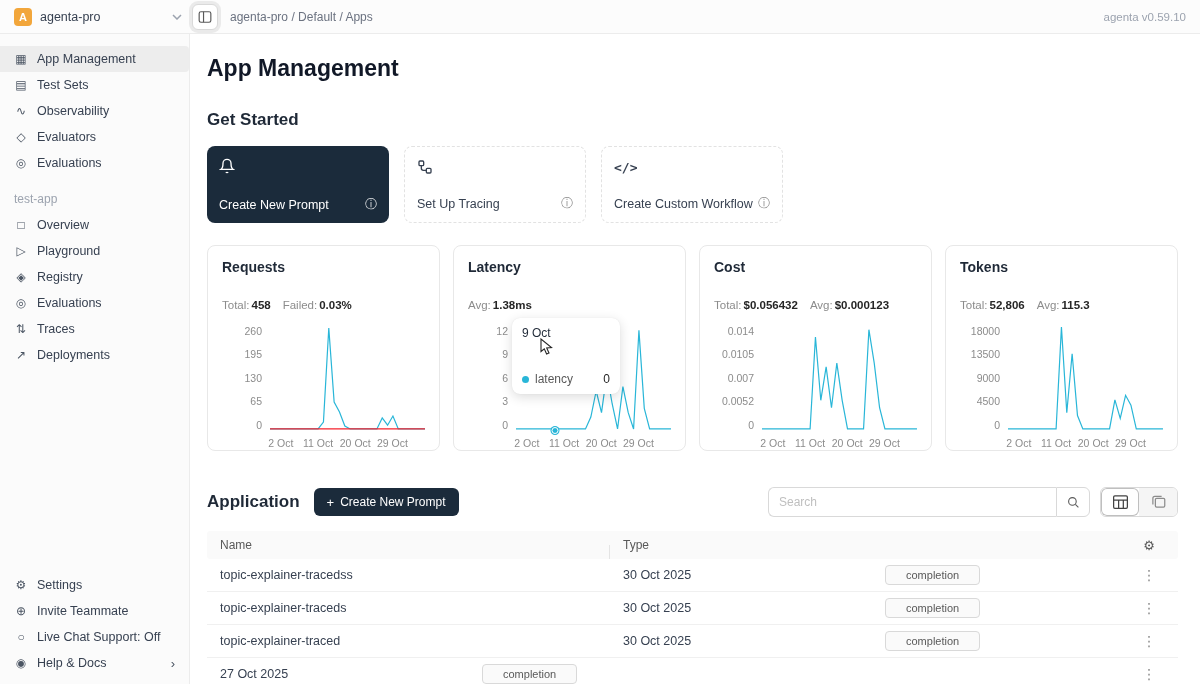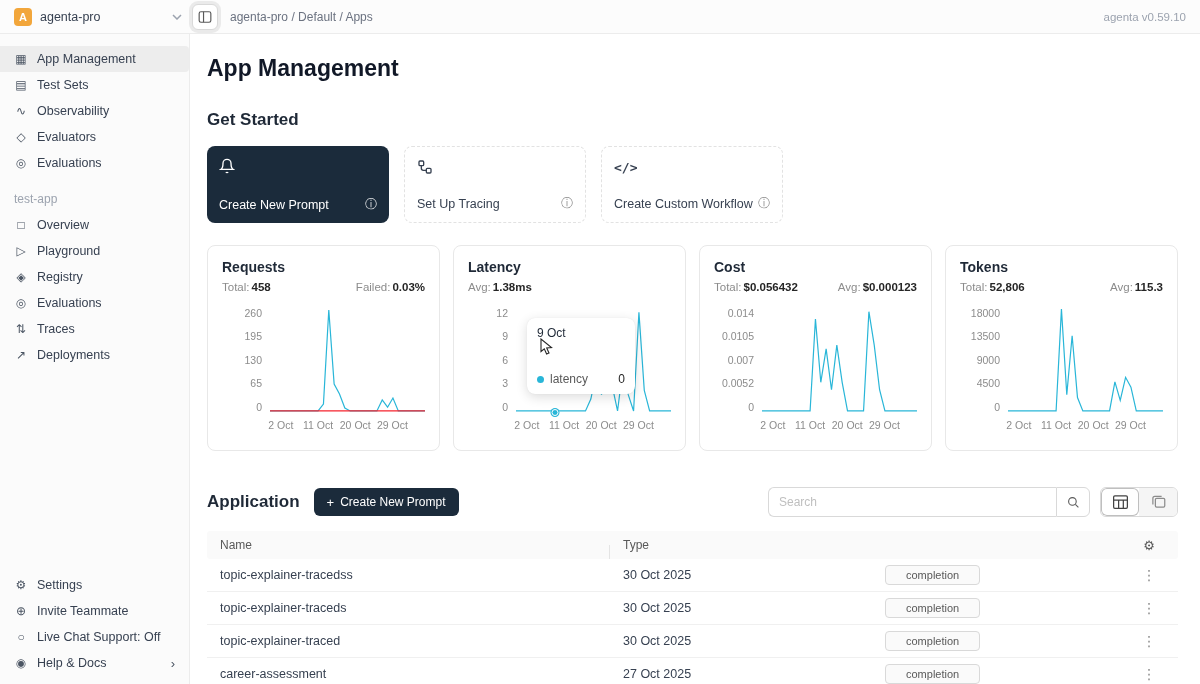--- a/index.html
+++ b/index.html
@@ -49,34 +49,34 @@
   .gs-label { font-size: 12.5px; font-weight: 500; color: #374151; }
   .gs-card.dark .gs-label { color: #fff; }
   .info { font-size: 12px; color: #8c8c8c; }
   .gs-card.dark .info { color: rgba(255,255,255,0.85); }
 
   
   .stats-row { display: flex; gap: 13px; margin-top: 22px; }
   .stat-card { width: 277px; height: 206px; border: 1px solid #e8e8e8; border-radius: 8px; background: #fff;
                padding: 13px 14px; position: relative; }
   .stat-title { font-size: 14px; font-weight: 600; color: #1f2937; }
-  .stat-sub { margin-top: 6px; display: flex; gap: 2px; font-size: 11.5px; color: #8c8c8c; justify-content: space-between; }
+  .stat-sub { margin-top: 24px; display: flex; gap: 12px; font-size: 11.5px; color: #8c8c8c; }
   .s-val { color: #262626; font-weight: 600; margin-left: 2px; }
   .chart-body { display: flex; margin-top: 15px; height: 104px; }
   .y-axis { width: 40px; display: flex; flex-direction: column; justify-content: space-between;
             align-items: flex-end; font-size: 10.5px; color: #8c8c8c; line-height: 1; }
   .plot { flex: 1; margin-left: 8px; position: relative; }
   .plot svg { width: 100%; height: 100%; display: block; overflow: visible; }
   .active-dot { position: absolute; width: 7px; height: 7px; border-radius: 50%; background: var(--accent, #29b6d8);
                 border: 1.5px solid #fff; box-shadow: 0 0 0 1px var(--accent, #29b6d8); bottom: -4px;
                 transform: translateX(-50%); }
   .x-axis { margin-left: 48px; position: relative; height: 14px; margin-top: 7px; font-size: 10.5px; color: #8c8c8c; }
   .x-tick { position: absolute; transform: translateX(-50%); white-space: nowrap; }
 
-  .chart-tooltip { position: absolute; left: 73px; top: 72px; width: 108px; height: 76px; background: #fff;
+  .chart-tooltip { position: absolute; left: 58px; top: 72px; width: 108px; height: 76px; background: #fff;
                    border-radius: 8px; box-shadow: 0 3px 12px rgba(0,0,0,0.14), 0 0 1px rgba(0,0,0,0.1);
                    padding: 8px 10px; display: flex; flex-direction: column; justify-content: space-between; z-index: 6; }
   .tooltip-title { font-size: 12px; color: #1f2937; }
   .tooltip-row { display: flex; align-items: center; gap: 6px; font-size: 12px; color: #595959; }
   .series-dot { width: 7px; height: 7px; border-radius: 50%; background: var(--accent, #29b6d8); flex: 0 0 7px; }
   .t-val { margin-left: auto; color: #262626; }
   .cursor { position: absolute; left: 86px; top: 92px; z-index: 7; }
 
   
   .app-header { display: flex; align-items: center; margin-top: 36px; }
@@ -430,21 +430,20 @@
             <div class="td col-type"><span class="badge">completion</span></div>
             <div class="td col-actions" style="padding-left: 0px; text-align: center;"><span class="kebab">⋮</span></div>
           </div>
           <div class="tbl-row">
             <div class="td col-name">topic-explainer-traced</div>
             <div class="td col-date">30 Oct 2025</div>
             <div class="td col-type"><span class="badge">completion</span></div>
             <div class="td col-actions" style="padding-left: 0px; text-align: center;"><span class="kebab">⋮</span></div>
           </div>
           <div class="tbl-row">
-            <div class="td col-name">career-assessment</div>
             <div class="td col-date">27 Oct 2025</div>
             <div class="td col-type"><span class="badge">completion</span></div>
             <div class="td col-actions" style="padding-left: 0px; text-align: center;"><span class="kebab">⋮</span></div>
           </div>
         </div>
     </div>
   </div>
 </main>
 
 </body></html>

